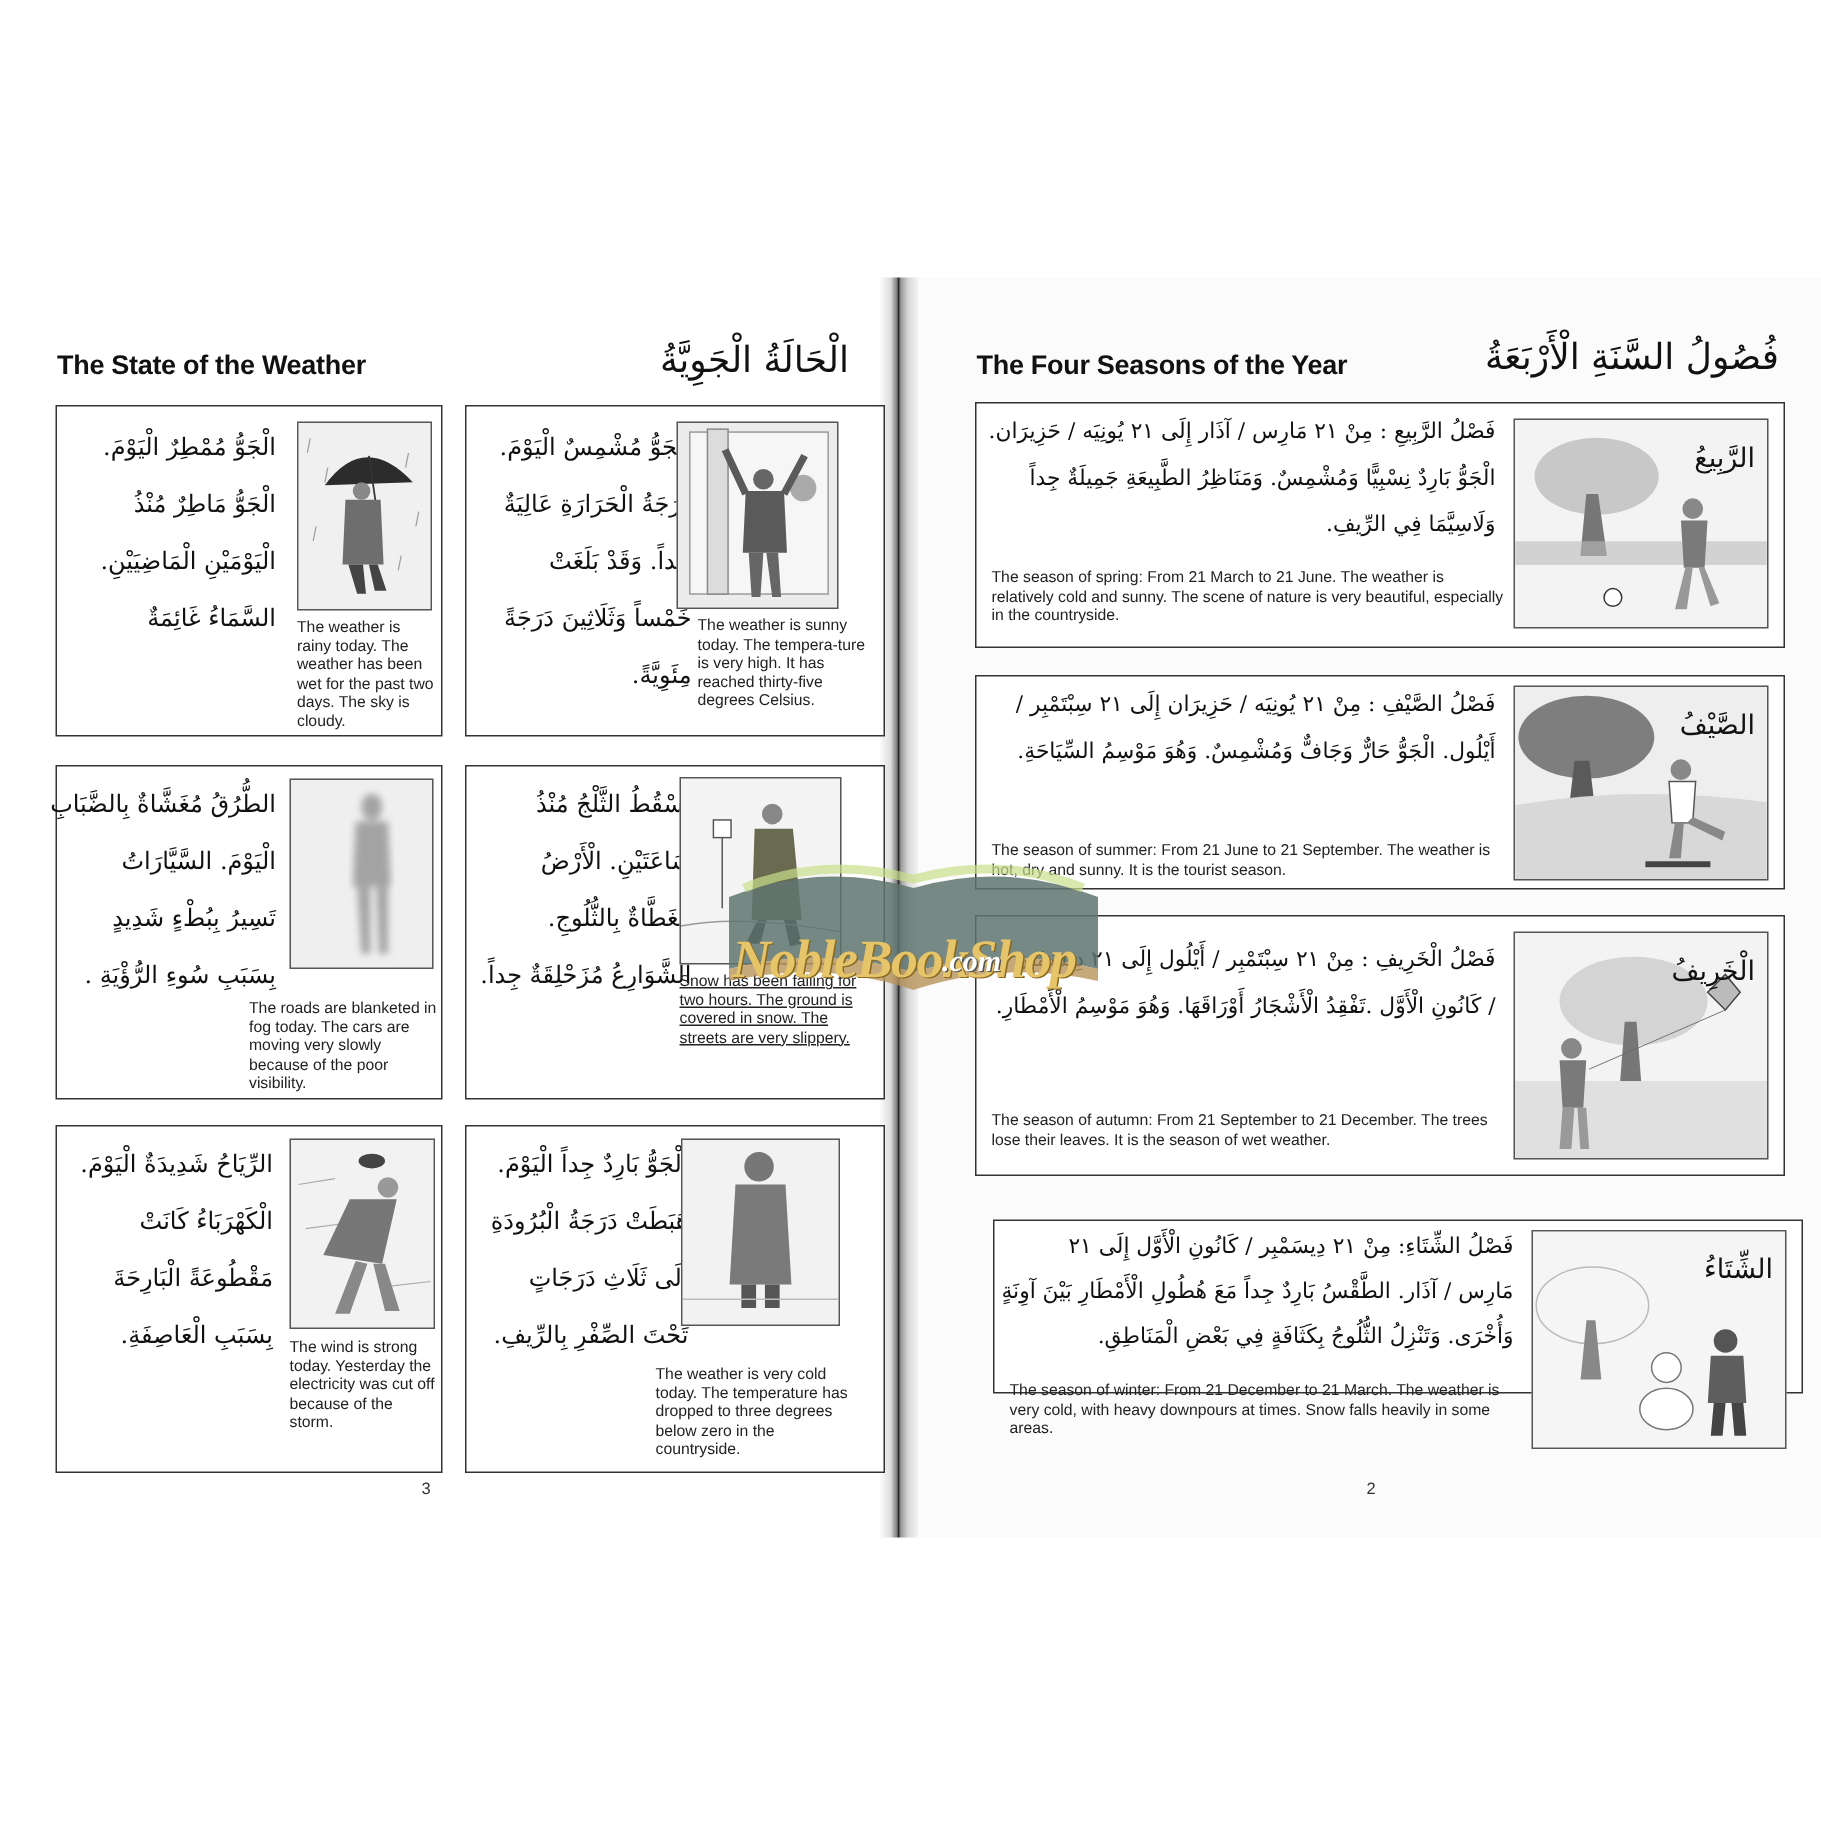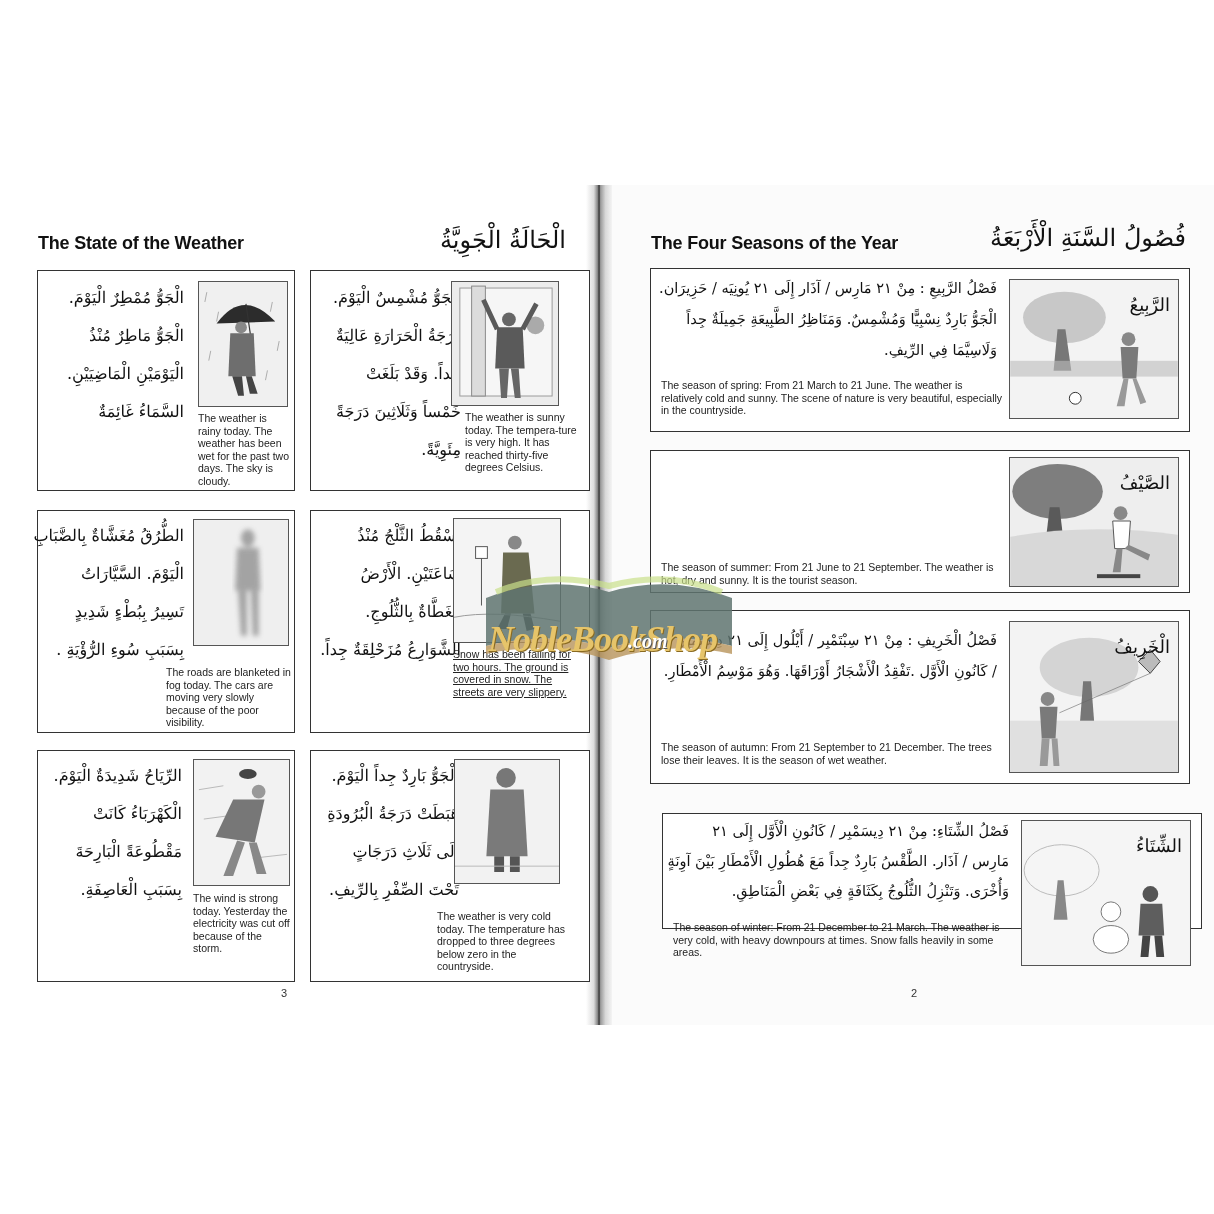--- a/index.html
+++ b/index.html
@@ -191,20 +191,22 @@
       <circle cx="120" cy="60" r="7" fill="#888"></circle>
       <path d="M112 68 L130 68 L128 100 L114 100 Z" fill="#7a7a7a"></path>
       <path d="M115 100 L108 128 L116 128 L120 100 Z M124 100 L132 126 L138 124 L128 100 Z" fill="#999"></path>
       <circle cx="66" cy="120" r="6" fill="#fff" stroke="#333"></circle>
     </svg>
     <div class="pic-label">الرَّبِيعُ</div>
   </div>
 </div>
 
 <div class="card" style="left:650px; top:450px; width:540px; height:143px;">
+  <div class="ar-text" style="right:192px; top:4px; width:340px; font-size:14.5px; line-height:31px;">فَصْلُ الصَّيْفِ : مِنْ ٢١ يُونِيَه / حَزِيرَان إِلَى ٢١ سِبْتَمْبِر /
+أَيْلُول. الْجَوُّ حَارٌّ وَجَافٌّ وَمُشْمِسٌ. وَهُوَ مَوْسِمُ السِّيَاحَةِ.</div>
   <div class="en-text" style="left:10px; top:110px; width:345px;">The season of summer: From 21 June to 21 September. The weather is hot, dry and sunny. It is the tourist season.</div>
   <div class="pic" style="left:358px; top:6px; width:170px; height:130px;">
     <svg viewBox="0 0 170 130">
       <rect width="170" height="130" fill="#eeeeee"></rect>
       <ellipse cx="48" cy="34" rx="46" ry="28" fill="#7e7e7e"></ellipse>
       <path d="M40 50 L36 84 L54 84 L50 50 Z" fill="#5a5a5a"></path>
       <path d="M0 80 Q80 66 170 78 L170 130 L0 130 Z" fill="#d8d8d8"></path>
       <circle cx="112" cy="56" r="7" fill="#888"></circle>
       <path d="M104 64 L122 64 L120 92 L106 92 Z" fill="#fff" stroke="#555"></path>
       <path d="M108 92 L104 116 L112 116 L114 92 Z M116 92 L140 104 L142 98 L120 88 Z" fill="#888"></path>

